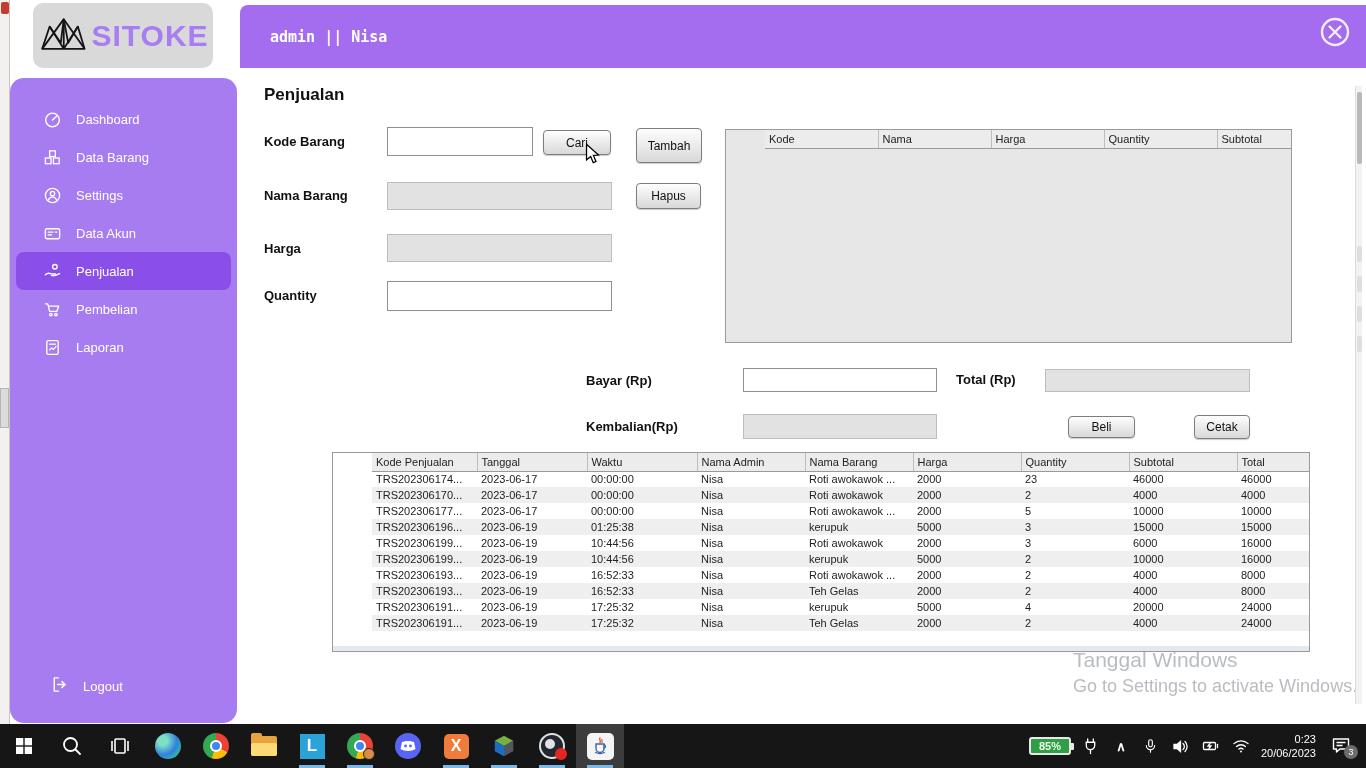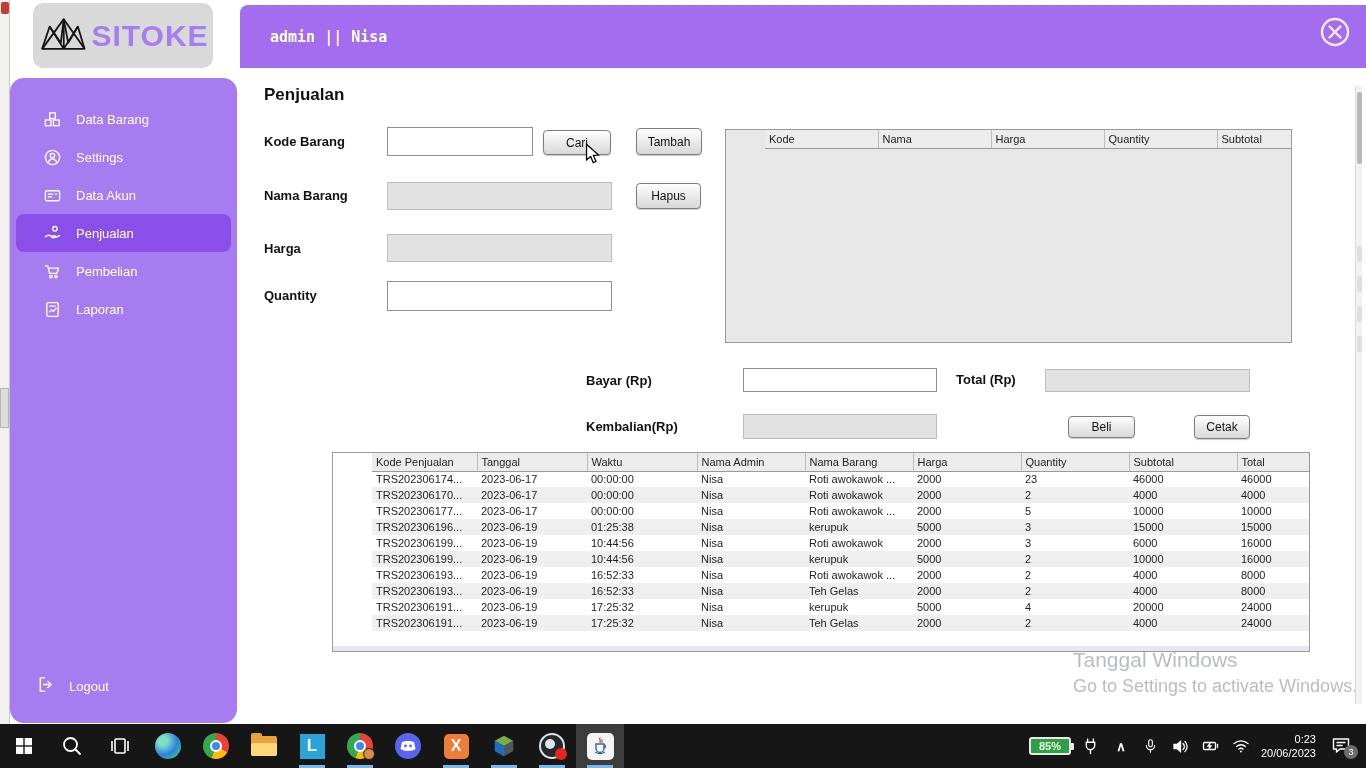--- a/index.html
+++ b/index.html
@@ -23,21 +23,21 @@
               border-radius:8px 0 0 0; display:flex; align-items:center; }
   .titlebar-text { color:#fff; font-family:"DejaVu Sans Mono", monospace; font-weight:bold; font-size:15px; padding-left:30px; }
   .close-btn { position:absolute; right:15px; top:11px; width:32px; height:32px; cursor:pointer; }
 
   .sidebar { position:absolute; left:0; top:78px; width:227px; height:645px; border-radius:14px; }
   .nav { position:absolute; top:22px; left:0; width:100%; }
   .nav-item { height:38px; display:flex; align-items:center; gap:14px; padding-left:26px; margin:0 6px; border-radius:8px;
               color:#ffffff; font-size:13px; cursor:pointer; }
   .nav-item .ni { width:20px; display:flex; justify-content:center; }
   .logout { position:absolute; bottom:18px; left:0; width:100%; height:38px; display:flex; align-items:center; gap:14px;
-            padding-left:26px; color:#fff; font-size:13px; cursor:pointer; }
+            padding-left:40px; color:#fff; font-size:13px; cursor:pointer; }
 
   .page-title { position:absolute; left:254px; top:85px; font-size:17px; font-weight:bold; color:#111; }
 
   .flabel { position:absolute; font-size:13px; font-weight:bold; color:#111; }
   .inp { position:absolute; border:1px solid #8f8f8f; background:#fff; font-size:12px; padding:0 5px;
          font-family:"Liberation Sans", sans-serif; }
   .inp.off { background:#e2e2e2; border-color:#bdbdbd; }
   .btn { position:absolute; display:flex; align-items:center; justify-content:center; font-size:12px; color:#111;
          background:linear-gradient(#fefefe,#d8d8d8); border:1px solid #7d7d7d; border-radius:4px;
          box-shadow:0 1px 1px rgba(0,0,0,.2); cursor:pointer; }
@@ -133,20 +133,29 @@
           <circle cx="16" cy="16" r="13"></circle>
           <path d="M10.5 10.5 L21.5 21.5 M21.5 10.5 L10.5 21.5"></path>
         </svg>
       </div>
     </div>
 
     <div class="sidebar" style="background:#a77cf0">
       <div class="nav">
         <div class="nav-item">
           <span class="ni">
+            <svg width="19" height="19" viewBox="0 0 20 20" fill="none" stroke="#fff" stroke-width="1.5" stroke-linecap="round">
+                <circle cx="10" cy="10.5" r="7.2"></circle>
+                <path d="M10 10.5 L14.3 6.5"></path>
+              </svg>
+          </span>
+          <span>Dashboard</span>
+        </div>
+        <div class="nav-item">
+          <span class="ni">
             <svg width="19" height="19" viewBox="0 0 20 20" fill="none" stroke="#fff" stroke-width="1.4">
                 <rect x="2.5" y="10.5" width="6" height="6"></rect>
                 <rect x="11" y="10.5" width="6" height="6"></rect>
                 <rect x="7" y="3" width="6" height="6"></rect>
               </svg>
           </span>
           <span>Data Barang</span>
         </div>
         <div class="nav-item">
           <span class="ni">
@@ -212,21 +221,21 @@
 
     <div class="page-title">Penjualan</div>
 
     <div class="flabel" style="left:254px; top:134px;">Kode Barang</div>
     <div class="flabel" style="left:254px; top:188px;">Nama Barang</div>
     <div class="flabel" style="left:254px; top:241px;">Harga</div>
     <div class="flabel" style="left:254px; top:288px;">Quantity</div>
 
     <input class="inp" style="left: 377px; top: 127px; width: 146px; height: 29px;" value="">
     <div class="btn" style="left:533px; top:130px; width:68px; height:25px;">Cari</div>
-    <div class="btn" style="left:626px; top:128px; width:66px; height:27px;">Tambah</div>
+    <div class="btn" style="left:626px; top:128px; width:66px; height:35px;">Tambah</div>
 
     <input class="inp off" style="left: 377px; top: 182px; width: 225px; height: 28px;" value="">
     <div class="btn" style="left:626px; top:183px; width:65px; height:26px;">Hapus</div>
 
     <input class="inp off" style="left: 377px; top: 234px; width: 225px; height: 28px;" value="">
     <input class="inp" style="left: 377px; top: 281px; width: 225px; height: 30px;" value="">
 
     <div class="tbl-wrap" id="cart-wrap">
       <table>
         <colgroup>

